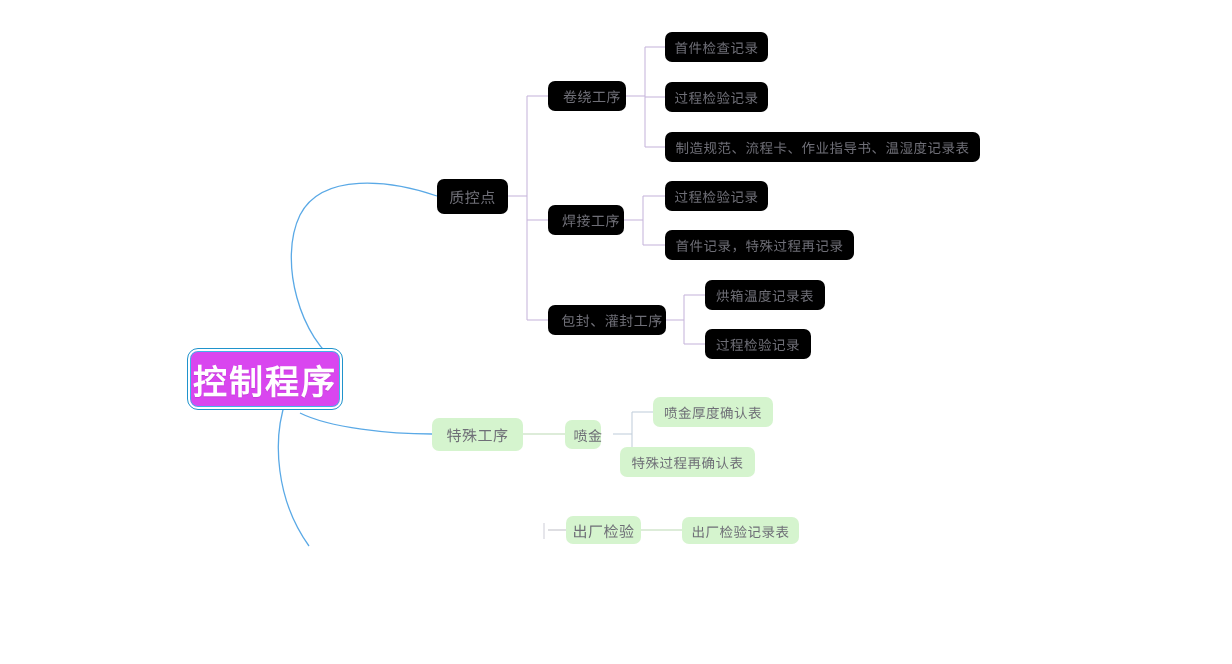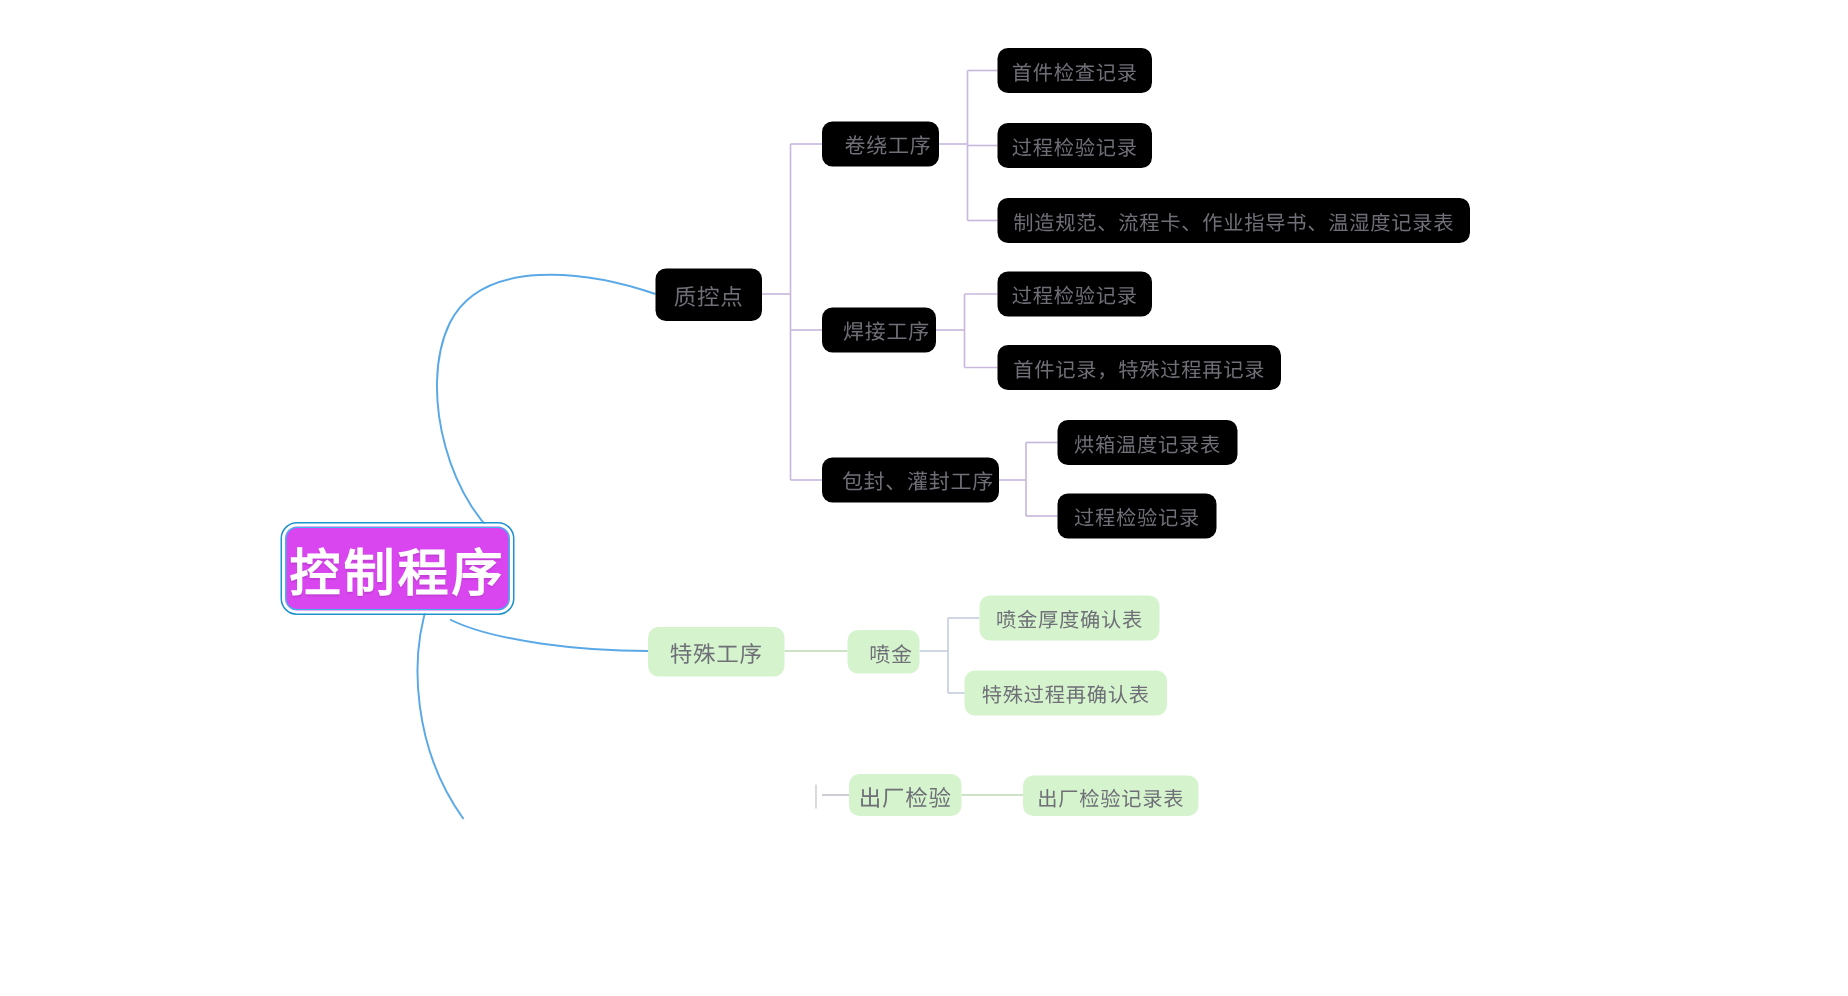--- a/index.html
+++ b/index.html
@@ -162,29 +162,29 @@
   </div>
 
   <div class="node node--purple node--lvl3" style="left:705px; top:280px; width:120px; height:30px;">
     <span>烘箱温度记录表</span>
   </div>
 
   <div class="node node--purple node--lvl3" style="left:705px; top:329px; width:106px; height:30px;">
     <span>过程检验记录</span>
   </div>
 
-  <div class="node node--green node--lvl2" style="left:565px; top:420px; width:48px; height:29px;">
+  <div class="node node--green node--lvl2" style="left:565px; top:420px; width:36px; height:29px;">
     <span>喷金</span>
   </div>
 
   <div class="node node--green node--lvl3" style="left:653px; top:397px; width:120px; height:30px;">
     <span>喷金厚度确认表</span>
   </div>
 
-  <div class="node node--green node--lvl3" style="left:643px; top:447px; width:135px; height:30px;justify-content:center;">
+  <div class="node node--green node--lvl3" style="left:620px; top:447px; width:135px; height:30px;justify-content:center;">
     <span>特殊过程再确认表</span>
   </div>
 
   <div class="node node--green node--lvl3" style="left:682px; top:517px; width:117px; height:27px;">
     <span>出厂检验记录表</span>
   </div>
 
 </div>
 
 </body></html>

